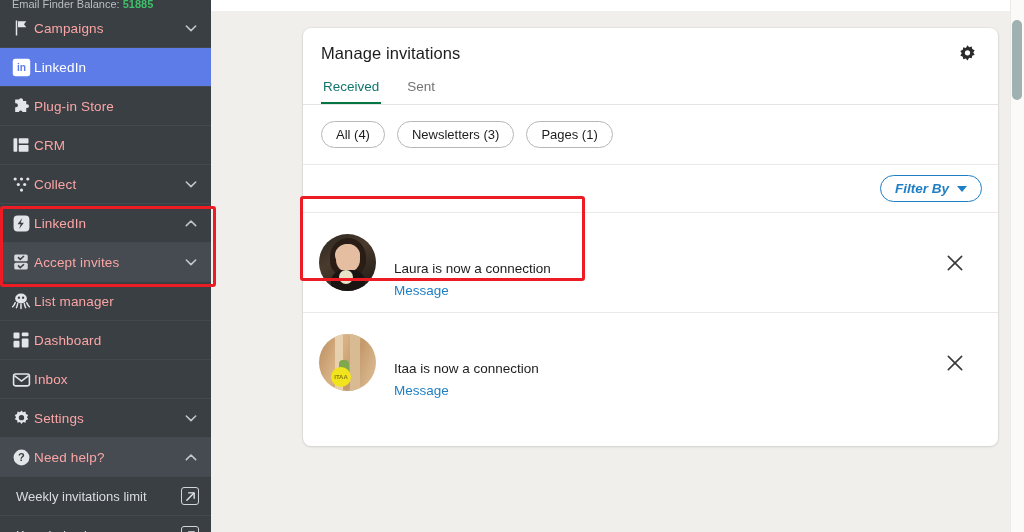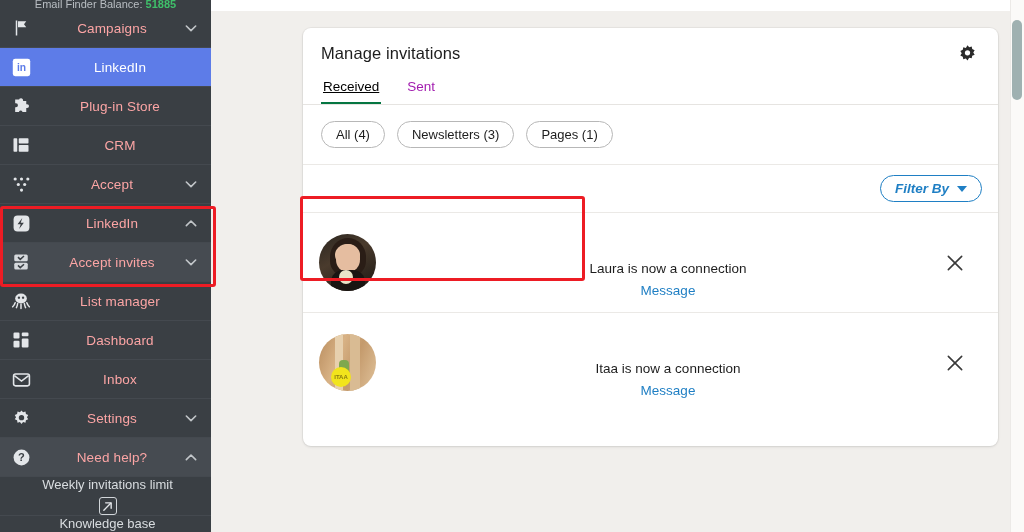--- a/index.html
+++ b/index.html
@@ -2,21 +2,21 @@
 <html><head>
 <meta charset="utf-8">
 <style>
   * { box-sizing: border-box; margin: 0; padding: 0; }
   html, body {
     width: 1024px; height: 532px;
     overflow: hidden;
     font-family: "Liberation Sans", sans-serif;
     background: #f1efec;
   }
-  #app { position: relative; width: 1024px; height: 532px; text-align: center; }
+  #app { position: relative; width: 1024px; height: 532px; }
 
   
   .sidebar {
     position: absolute; left: 0; top: 0;
     width: 211px; height: 532px;
     background: #3a3f44;
     color: #dcdfe2;
     overflow: hidden;
   }
   .balance-strip {
@@ -37,40 +37,39 @@
     display: flex; align-items: center;
     height: 38px;
     padding: 0 12px 0 10px;
     font-size: 13.5px;
     color: #fca5a5;
     cursor: pointer;
     white-space: nowrap;
   }
   .nav-item .ico {
     width: 22px; height: 22px;
-    margin-right: 9px;
+    margin-right: 2px;
     flex: 0 0 22px;
     display: flex; align-items: center; justify-content: center;
   }
   .nav-item .ico svg { display: block; }
   .nav-item .txt { flex: 1 1 auto; letter-spacing: .15px; }
   .nav-item .chev { width: 16px; height: 16px; flex: 0 0 16px; opacity: .85; }
   .nav-item.active { background: #5d7ce8; color: #fff; }
   .nav-item.hl { background: #464b51; }
   .nav-sep { height: 1px; background: #44494f; margin: 0 0 0 0; }
 
   .nav-link {
     display: flex; align-items: center;
     height: 38px;
     padding: 0 12px 0 16px;
     font-size: 13px;
     color: #d9dde0;
     cursor: pointer;
     white-space: nowrap;
-    flex-direction: column;
   }
   .nav-link .txt { flex: 1 1 auto; }
   .ext-box {
     width: 18px; height: 18px;
     border: 1.6px solid #d2d6da;
     border-radius: 3px;
     display: flex; align-items: center; justify-content: center;
     flex: 0 0 18px;
   }
 
@@ -117,25 +116,25 @@
   .card-title { font-size: 16.5px; color: #1d1d1d; letter-spacing: .1px; }
   .gear { margin-left: auto; cursor: pointer; }
 
   .tabs {
     display: flex; gap: 24px;
     padding: 10px 0 0 18px;
     border-bottom: 1px solid #e6e4e1;
   }
   .tab {
     font-size: 13.5px;
-    color: #a21caf;
+    color: #737373;
     padding: 0 2px 8px 2px;
     cursor: pointer;
   }
-  .tab.sel { color: #000000; border-bottom: 2px solid #057642; font-weight: normal; text-decoration: underline; }
+  .tab.sel { color: #0f766e; border-bottom: 2px solid #057642; font-weight: normal; }
 
   .pills { display: flex; gap: 12px; padding: 16px 16px 16px 18px; border-bottom: 1px solid #ebe9e6; }
   .pill {
     border: 1px solid #b7b7b7;
     border-radius: 14px;
     height: 27px;
     padding: 0 14px;
     display: flex; align-items: center;
     font-size: 13px; color: #1d1d1d;
     cursor: pointer; background: #fff;
@@ -276,21 +275,21 @@
       <span class="ico">
         <svg width="19" height="19" viewBox="0 0 24 24" fill="#e3e6e9">
             <circle cx="4" cy="5" r="2"></circle>
             <circle cx="12" cy="5" r="2"></circle>
             <circle cx="20" cy="5" r="2"></circle>
             <circle cx="8" cy="12" r="2"></circle>
             <circle cx="16" cy="12" r="2"></circle>
             <circle cx="12" cy="19" r="2"></circle>
           </svg>
       </span>
-      <span class="txt">Accept</span>
+      <span class="txt">Collect</span>
       <span class="chev">
         <svg width="16" height="16" viewBox="0 0 24 24" fill="none" stroke="#d9dde0" stroke-width="2.4" stroke-linecap="round" stroke-linejoin="round">
             <polyline points="5,9 12,16 19,9"></polyline>
           </svg>
       </span>
     </div>
     <div class="nav-sep"></div>
 
     <div class="nav-item">
       <span class="ico">

